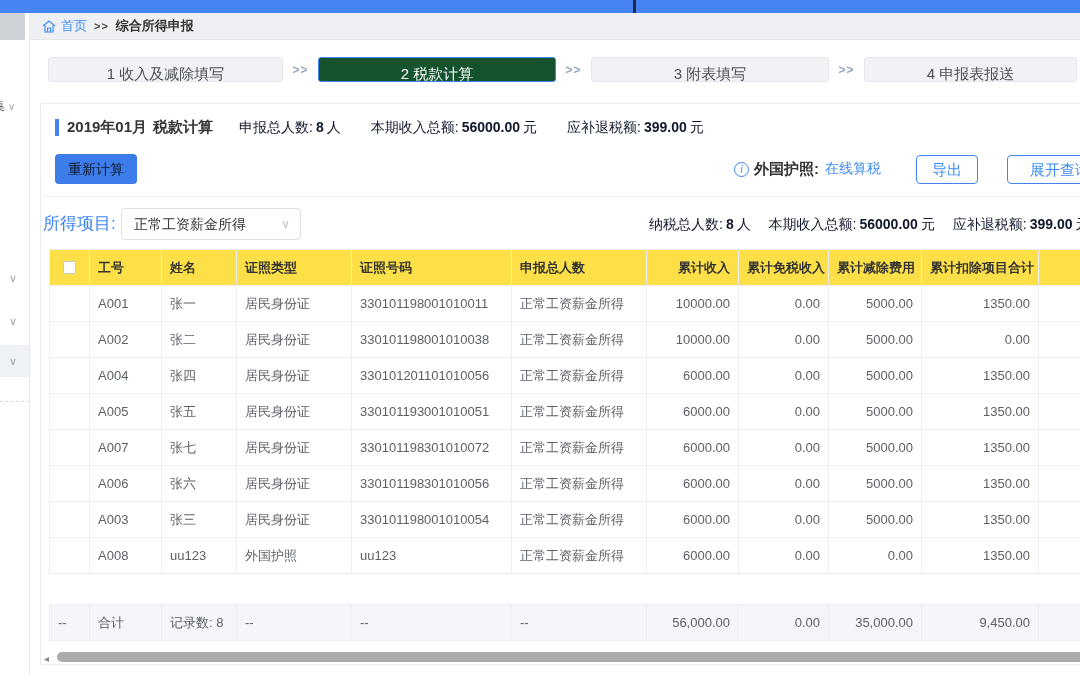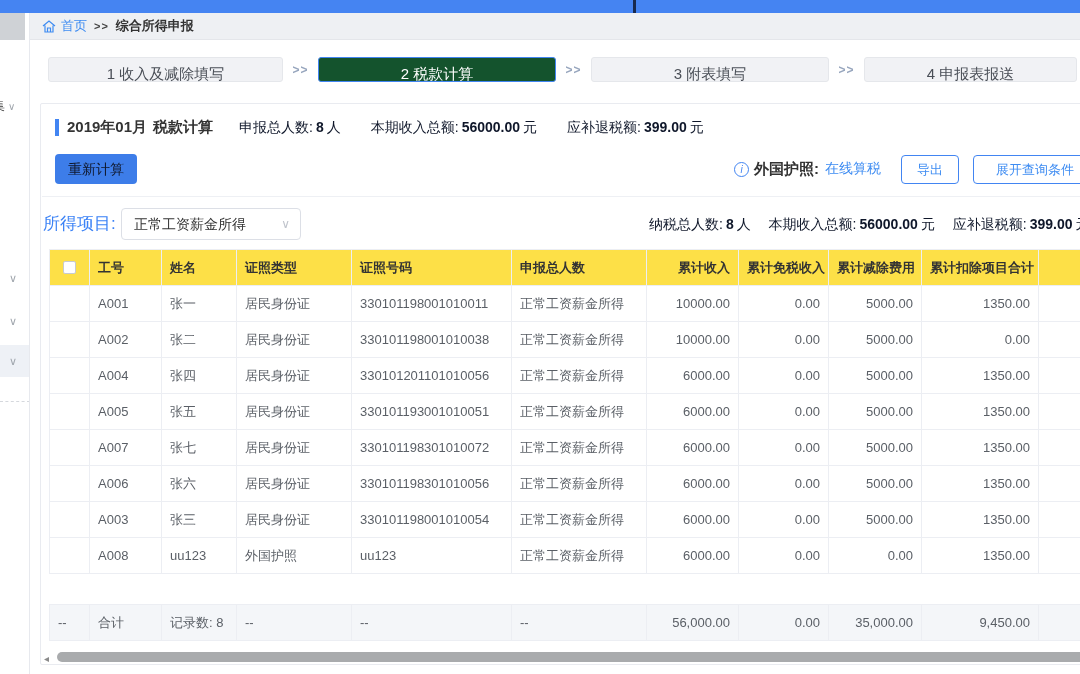--- a/index.html
+++ b/index.html
@@ -40,21 +40,21 @@
   .period-title b { margin-right:6px; }
   .stat { margin-right:30px; color:#0f172a; }
   .stat b { margin:0 3px; }
 
   .btn-primary { position:absolute; left:14px; top:50px; width:82px; height:30px; background:#3d7de9; color:#0f172a; border-radius:4px; font-size:14px; text-align:center; line-height:30px; cursor:pointer; }
 
   .toolbar-right { position:absolute; left:693px; top:50px; height:30px; display:flex; align-items:center; white-space:nowrap; }
   .info-icon { display:inline-block; width:15px; height:15px; border:1px solid #4285f2; border-radius:50%; color:#4285f2; font-size:10px; line-height:13px; text-align:center; font-style:italic; margin-right:5px; }
   .tax-mode-label { font-size:15px; font-weight:bold; color:#333; margin-right:6px; }
   .tax-mode-value { font-size:14px; color:#3e8cf2; margin-right:20px; }
-  .btn-outline { border:1px solid #4285f2; color:#3e8cf2; border-radius:4px; height:29px; line-height:27px; padding:0 15px; font-size:13px; background:#fff; margin-right:14px; cursor:pointer; }
+  .btn-outline { border:1px solid #4285f2; color:#3e8cf2; border-radius:4px; height:29px; line-height:27px; padding:0 15px; font-size:15px; background:#fff; margin-right:14px; cursor:pointer;margin-left:15px; }
 
   .hdivider { position:absolute; left:1px; top:92px; width:1097px; border-top:1px solid #eef0f4; }
 
   .filter-row { position:absolute; left:0; top:104px; width:1098px; height:32px; }
   .filter-label { position:absolute; left:2px; top:0; line-height:32px; font-size:17px; color:#3b82f6; }
   .select-box { position:absolute; left:80px; top:0; width:180px; height:32px; border:1px solid #dcdfe6; border-radius:4px; background:#fff; font-size:14px; color:#333; line-height:30px; padding-left:12px; cursor:pointer; }
   .select-chev { position:absolute; right:10px; top:0; color:#c0c4cc; font-size:12px; }
   .filter-stats { position:absolute; left:608px; top:0; line-height:32px; font-size:14px; white-space:nowrap; }
   .filter-stats .stat { margin-right:14px;margin-top:39px; }
 

